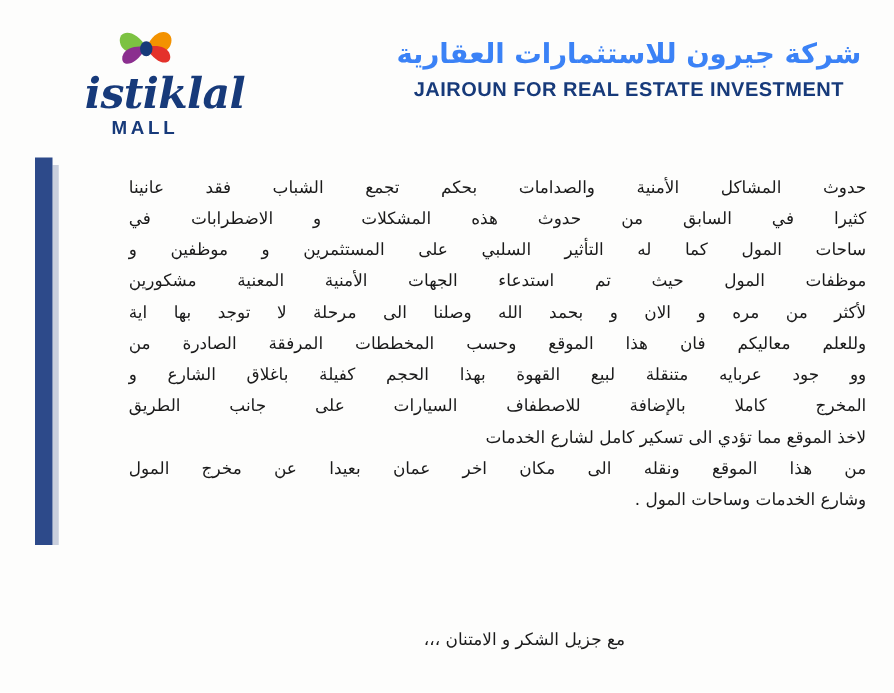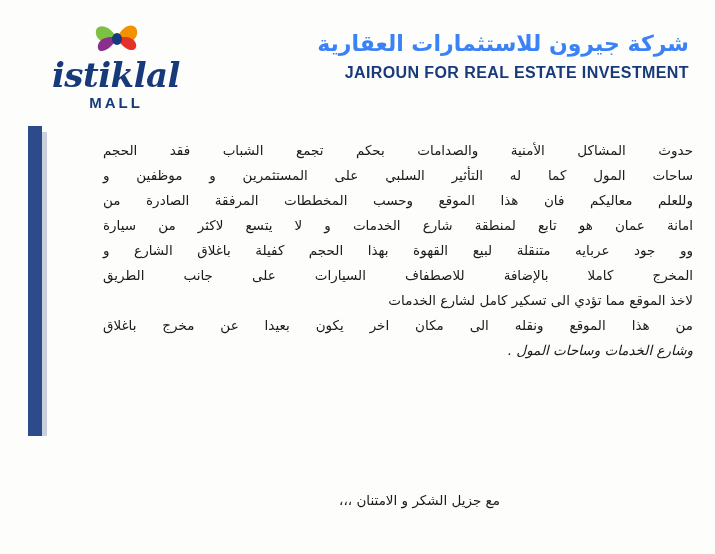--- a/index.html
+++ b/index.html
@@ -44,21 +44,21 @@
     top: 0px;
     width: 66px;
     height: 48px;
   }
 
   .logo-word {
     position: absolute;
     left: 0px;
     top: 44px;
     width: 160px;
-    text-align: center;
+    text-align: right;
     font-family: "DejaVu Serif", serif;
     font-weight: bold;
     font-style: italic;
     font-size: 34px;
     letter-spacing: -0.5px;
     color: #173a7a;
     line-height: 1;
   }
 
   .logo-sub {
@@ -92,21 +92,21 @@
   }
 
   .title-en {
     font-family: "Liberation Sans", sans-serif;
     font-weight: bold;
     font-size: 16px;
     color: #173a7a;
     letter-spacing: 0.4px;
     margin-top: 6px;
     direction: ltr;
-    text-align: right;
+    text-align: center;
   }
 
   
   .side-band {
     position: absolute;
     left: 28px;
     top: 126px;
     width: 14px;
     height: 310px;
     background: #2d4a8a;
@@ -140,21 +140,21 @@
     padding: 0;
   }
 
   .body-text p.loose {
     word-spacing: 2px;
   }
 
   .closing {
     position: absolute;
     right: 215px;
-    top: 492px;
+    top: 504px;
     direction: rtl;
     font-family: "DejaVu Sans", sans-serif;
     font-size: 13.5px;
     color: #1a1a1a;
     letter-spacing: 0.5px;
   }
 </style>
 </head>
 <body>
 
@@ -180,26 +180,28 @@
       <div class="title-ar">شركة جيرون للاستثمارات العقارية</div>
       <div class="title-en">JAIROUN FOR REAL ESTATE INVESTMENT</div>
     </div>
 
   </div>
 
   <div class="side-band-shadow"></div>
   <div class="side-band"></div>
 
   <div class="body-text">
-    <p class="loose">حدوث المشاكل الأمنية والصدامات بحكم تجمع الشباب فقد الحجم</p>
+    <p class="loose">حدوث المشاكل الأمنية والصدامات بحكم تجمع الشباب فقد عانينا</p>
+    <p class="loose">كثيرا في السابق من حدوث هذه المشكلات و الاضطرابات في</p>
     <p class="loose">ساحات المول كما له التأثير السلبي على المستثمرين و موظفين و</p>
+    <p class="loose">موظفات المول حيث تم استدعاء الجهات الأمنية المعنية مشكورين</p>
+    <p class="loose">لأكثر من مره و الان و بحمد الله وصلنا الى مرحلة لا توجد بها اية</p>
     <p class="loose">وللعلم معاليكم فان هذا الموقع وحسب المخططات المرفقة الصادرة من</p>
-    <p class="loose">امانة عمان هو تابع لمنطقة شارع الخدمات و لا يتسع لاكثر من سيارة</p>
     <p class="loose">وو جود عربايه متنقلة لبيع القهوة بهذا الحجم كفيلة باغلاق الشارع و</p>
     <p class="loose">المخرج كاملا بالإضافة للاصطفاف السيارات على جانب الطريق</p>
     <p style="text-align-last:right;">لاخذ الموقع مما تؤدي الى تسكير كامل لشارع الخدمات</p>
-    <p class="loose">من هذا الموقع ونقله الى مكان اخر يكون بعيدا عن مخرج باغلاق</p>
-    <p style="text-align-last:right;font-style:italic;">وشارع الخدمات وساحات المول .</p>
+    <p class="loose">من هذا الموقع ونقله الى مكان اخر عمان بعيدا عن مخرج المول</p>
+    <p style="text-align-last:right;">وشارع الخدمات وساحات المول .</p>
   </div>
 
   <div class="closing">مع جزيل الشكر و الامتنان ،،،</div>
 
 </div>
 
 </body></html>

